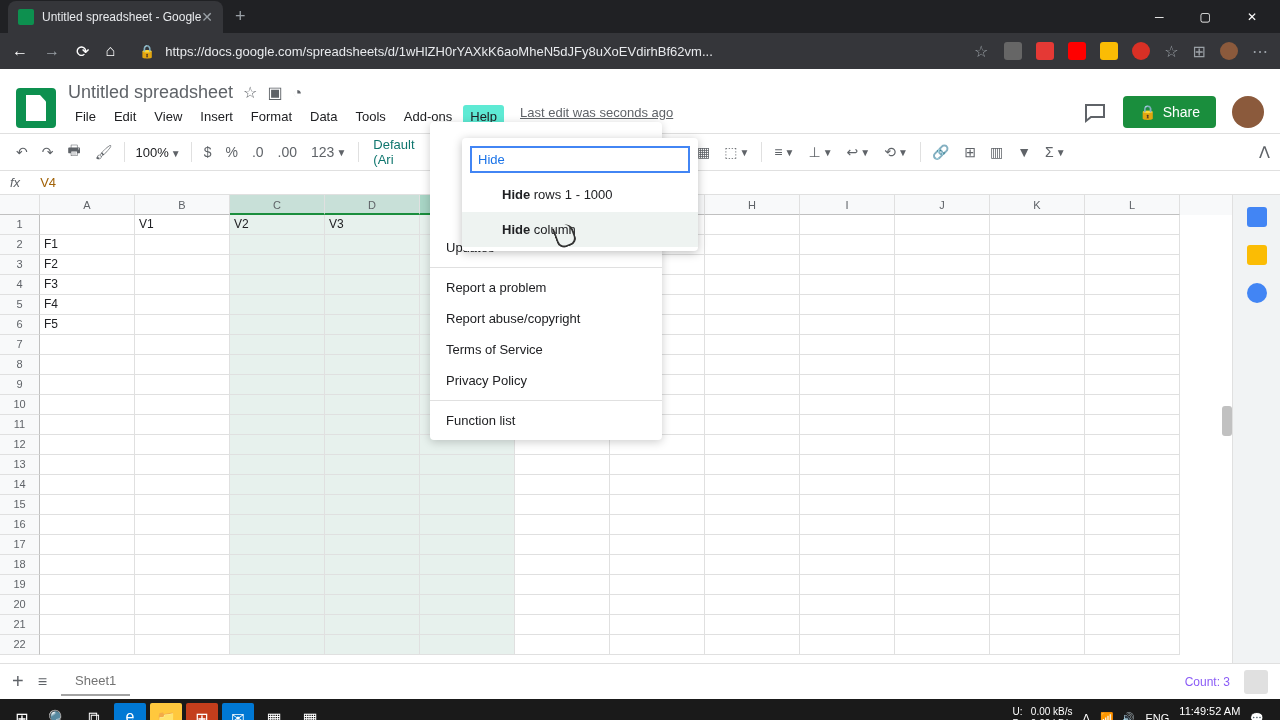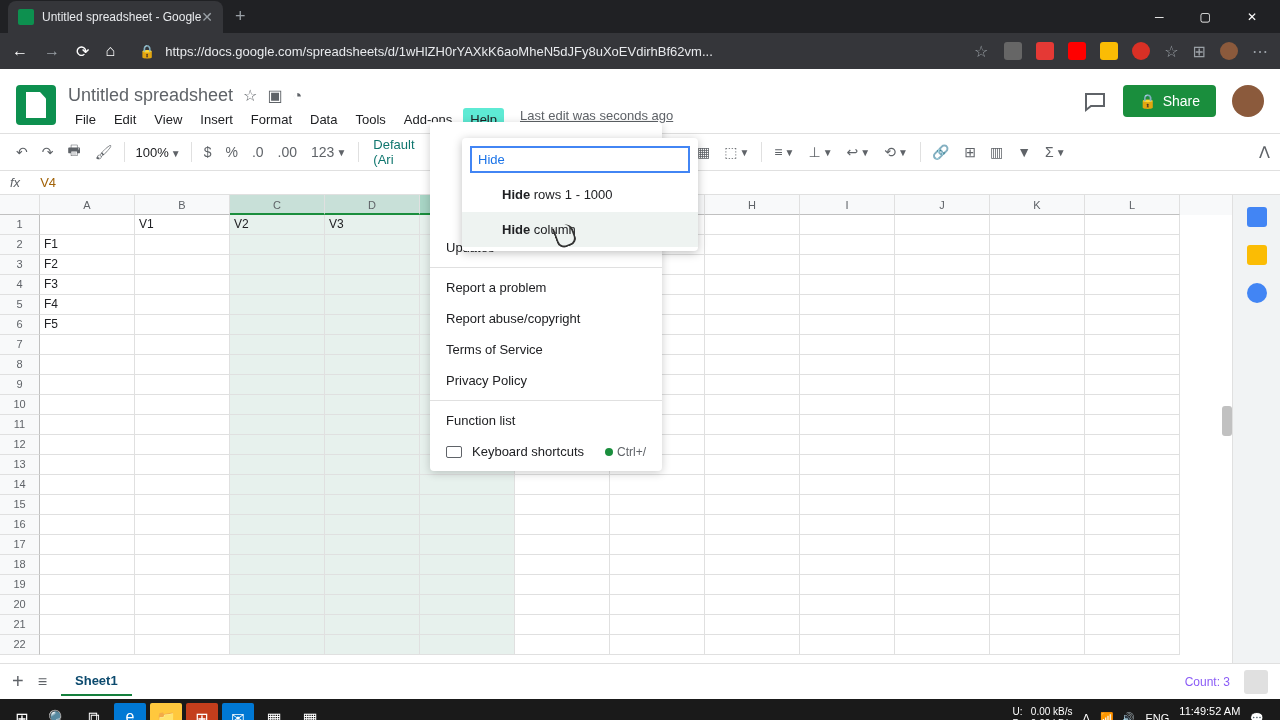--- a/index.html
+++ b/index.html
@@ -12,21 +12,21 @@
 .new-tab{color:#9aa0a6;font-size:18px;margin-left:12px;cursor:pointer}
 .win-controls{margin-left:auto;display:flex;gap:20px;padding-right:15px;color:#fff;font-size:12px}
 .win-btn{cursor:pointer;padding:4px 8px}
 .addrbar{height:36px;background:#35363a;display:flex;align-items:center;padding:0 12px;gap:16px}
 .nav-btn{color:#9aa0a6;font-size:16px;cursor:pointer}
 .nav-btn.active{color:#fff}
 .url-box{flex:1;display:flex;align-items:center;gap:10px;color:#9aa0a6;font-size:13px;padding:0 8px}
 .url-text{color:#e8eaed}
 .ext-icons{display:flex;gap:14px;align-items:center}
 .ext-icon{width:18px;height:18px;border-radius:3px;cursor:pointer}
-.docs-header{height:64px;background:#fff;display:flex;align-items:flex-start;padding:16px 16px;border-bottom:1px solid transparent}
+.docs-header{height:64px;background:#fff;display:flex;align-items:flex-end;padding:4px 16px;border-bottom:1px solid transparent}
 .sheets-logo{width:40px;height:40px;background:#0d904f;border-radius:4px;display:flex;align-items:center;justify-content:center;margin-right:12px}
 .sheets-logo::before{content:"";width:20px;height:26px;background:#fff;clip-path:polygon(0 0,70% 0,100% 25%,100% 100%,0 100%)}
 .doc-info{flex:1}
 .doc-title-row{display:flex;align-items:center;gap:10px}
 .doc-title{font-size:18px;color:#5f6368}
 .title-icon{color:#5f6368;font-size:16px;cursor:pointer}
 .menu-row{display:flex;gap:4px;margin-top:2px}
 .menu-item{font-size:13px;color:#202124;padding:4px 7px;cursor:pointer;border-radius:3px}
 .menu-item.active{background:#5eead4}
 .last-edit{font-size:13px;color:#5f6368;text-decoration:underline;margin-left:12px;cursor:pointer}
@@ -65,21 +65,21 @@
 .shortcut{margin-left:auto;color:#5f6368;font-size:12px;display:flex;align-items:center;gap:4px}
 .green-dot{width:8px;height:8px;background:#1a8e3d;border-radius:50%}
 .search-popup{position:absolute;top:138px;left:462px;width:236px;background:#fff;box-shadow:0 2px 10px rgba(0,0,0,0.25);border-radius:4px;z-index:110;padding:4px 0}
 .search-input{margin:4px 8px;width:calc(100% - 16px);border:2px solid #4285f4;padding:4px 6px;font-size:13px;color:#1a73e8;outline:none}
 .search-result{padding:10px 40px;font-size:13px;color:#202124;cursor:pointer}
 .search-result.highlight{background:#eef3f1}
 .sr-strong{font-weight:bold}
 .sheet-tabs{height:36px;border-top:1px solid #e0e0e0;display:flex;align-items:center;padding:0 12px;gap:14px}
 .add-sheet{font-size:20px;color:#5f6368;cursor:pointer}
 .all-sheets{color:#5f6368;cursor:pointer}
-.sheet-tab{padding:6px 14px;font-size:13px;color:#0c4a6e;border-bottom:2px solid #15803d;font-weight:700;cursor:pointer}
+.sheet-tab{padding:6px 14px;font-size:13px;color:#737373;border-bottom:2px solid #a3a3a3;font-weight:400;cursor:pointer}
 .sheet-right{margin-left:auto;display:flex;align-items:center;gap:14px;font-size:12px;color:#8b5cf6}
 .explore-btn{width:24px;height:24px;background:#e0e0e0;border-radius:3px;cursor:pointer}
 .taskbar{height:38px;background:#1a1a1a;display:flex;align-items:center;padding:0 6px;gap:4px}
 .tb-item{width:32px;height:30px;display:flex;align-items:center;justify-content:center;cursor:pointer;color:#fff;border-radius:2px}
 .tb-item.active{border-bottom:2px solid #76b9ed}
 .taskbar-right{margin-left:auto;display:flex;align-items:center;gap:10px;color:#fff;font-size:11px;padding-right:10px}
 .sys-icons{display:flex;gap:8px;align-items:center}
 .clock{text-align:right;line-height:13px}
 .cursor{position:absolute;top:225px;left:555px;width:20px;height:24px;z-index:200;pointer-events:none}
 .cursor::before{content:"";position:absolute;width:16px;height:20px;border:2px solid #333;border-radius:0 8px 8px 8px;border-top:none;transform:rotate(-20deg)}
@@ -563,28 +563,20 @@
 <div class="help-menu">
   <div style="height:106px"></div>
   <div class="help-item">Updates</div>
   <div class="help-sep"></div>
   <div class="help-item">Report a problem</div>
   <div class="help-item">Report abuse/copyright</div>
   <div class="help-item">Terms of Service</div>
   <div class="help-item">Privacy Policy</div>
   <div class="help-sep"></div>
   <div class="help-item">Function list</div>
-  <div class="help-item">
-    <span class="kbd-icon"></span>
-    <span>Keyboard shortcuts</span>
-    <span class="shortcut">
-        <span class="green-dot"></span>
-        <span>Ctrl+/</span>
-      </span>
-  </div>
 </div>
 
 <div class="search-popup">
   <input class="search-input" value="Hide" style="">
   <div class="search-result">
     <span class="sr-strong">Hide</span><span> rows 1 - 1000</span>
   </div>
   <div class="search-result highlight">
     <span class="sr-strong">Hide</span><span> column</span>
   </div>

